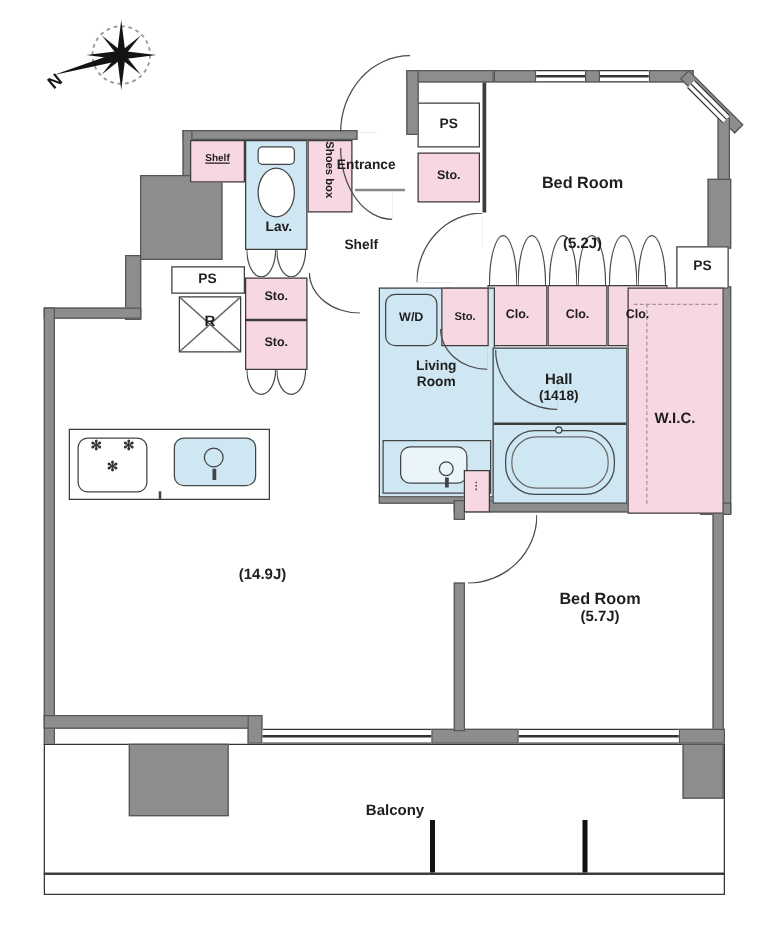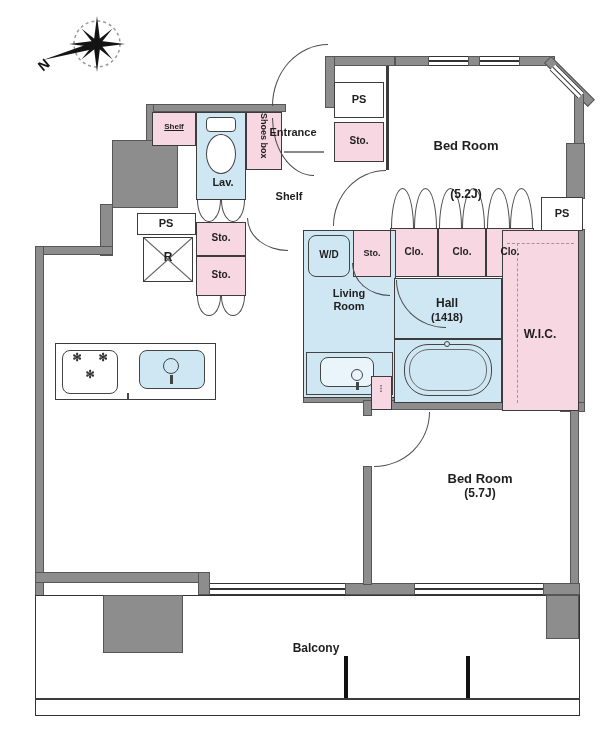--- a/index.html
+++ b/index.html
@@ -188,20 +188,21 @@
 
   <div class="lbl" style="left:447px;top:297px;">
     <span class="f12" style="display:block;">Hall</span>
     <span class="f11" style="display:block;">(1418)</span>
   </div>
 
   <span class="lbl f12" style="left:540px;top:328px;">W.I.C.</span>
   <span class="lbl f8" style="left:381px;top:384px;color:#444;">⋮</span>
 
   <div class="lbl" style="left:210px;top:453px;">
+    <span class="f12" style="display:block;">(14.9J)</span>
   </div>
 
   <div class="lbl" style="left:480px;top:472px;">
     <span class="f13" style="display:block;">Bed Room</span>
     <span class="f12" style="display:block;">(5.7J)</span>
   </div>
 
   <span class="lbl f12" style="left:316px;top:642px;">Balcony</span>
 
 </div>

